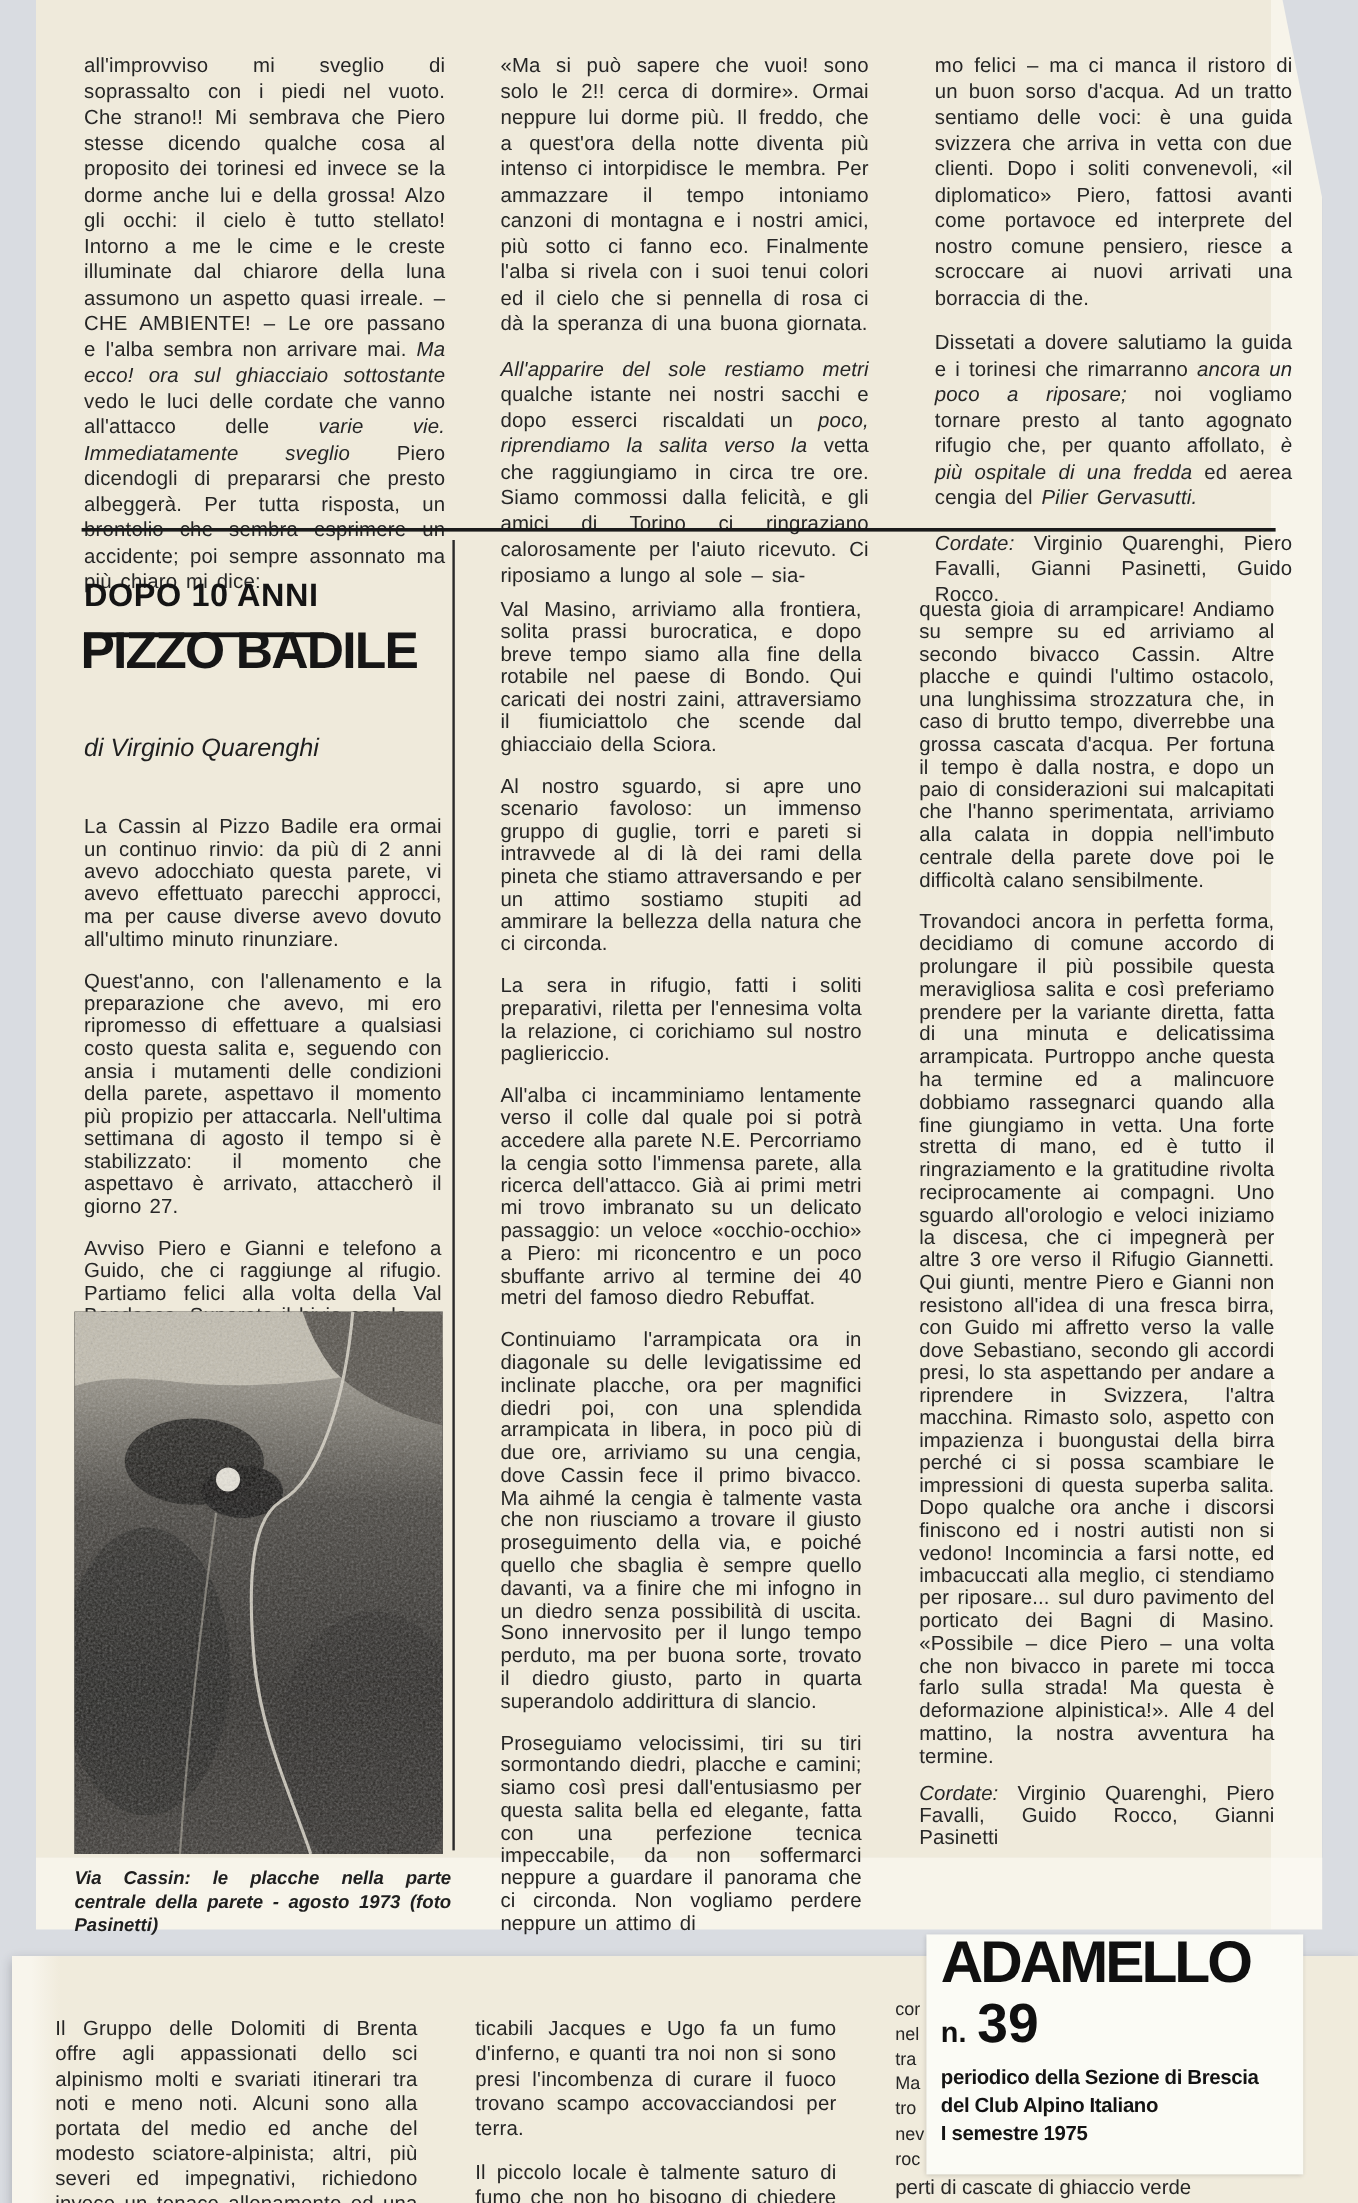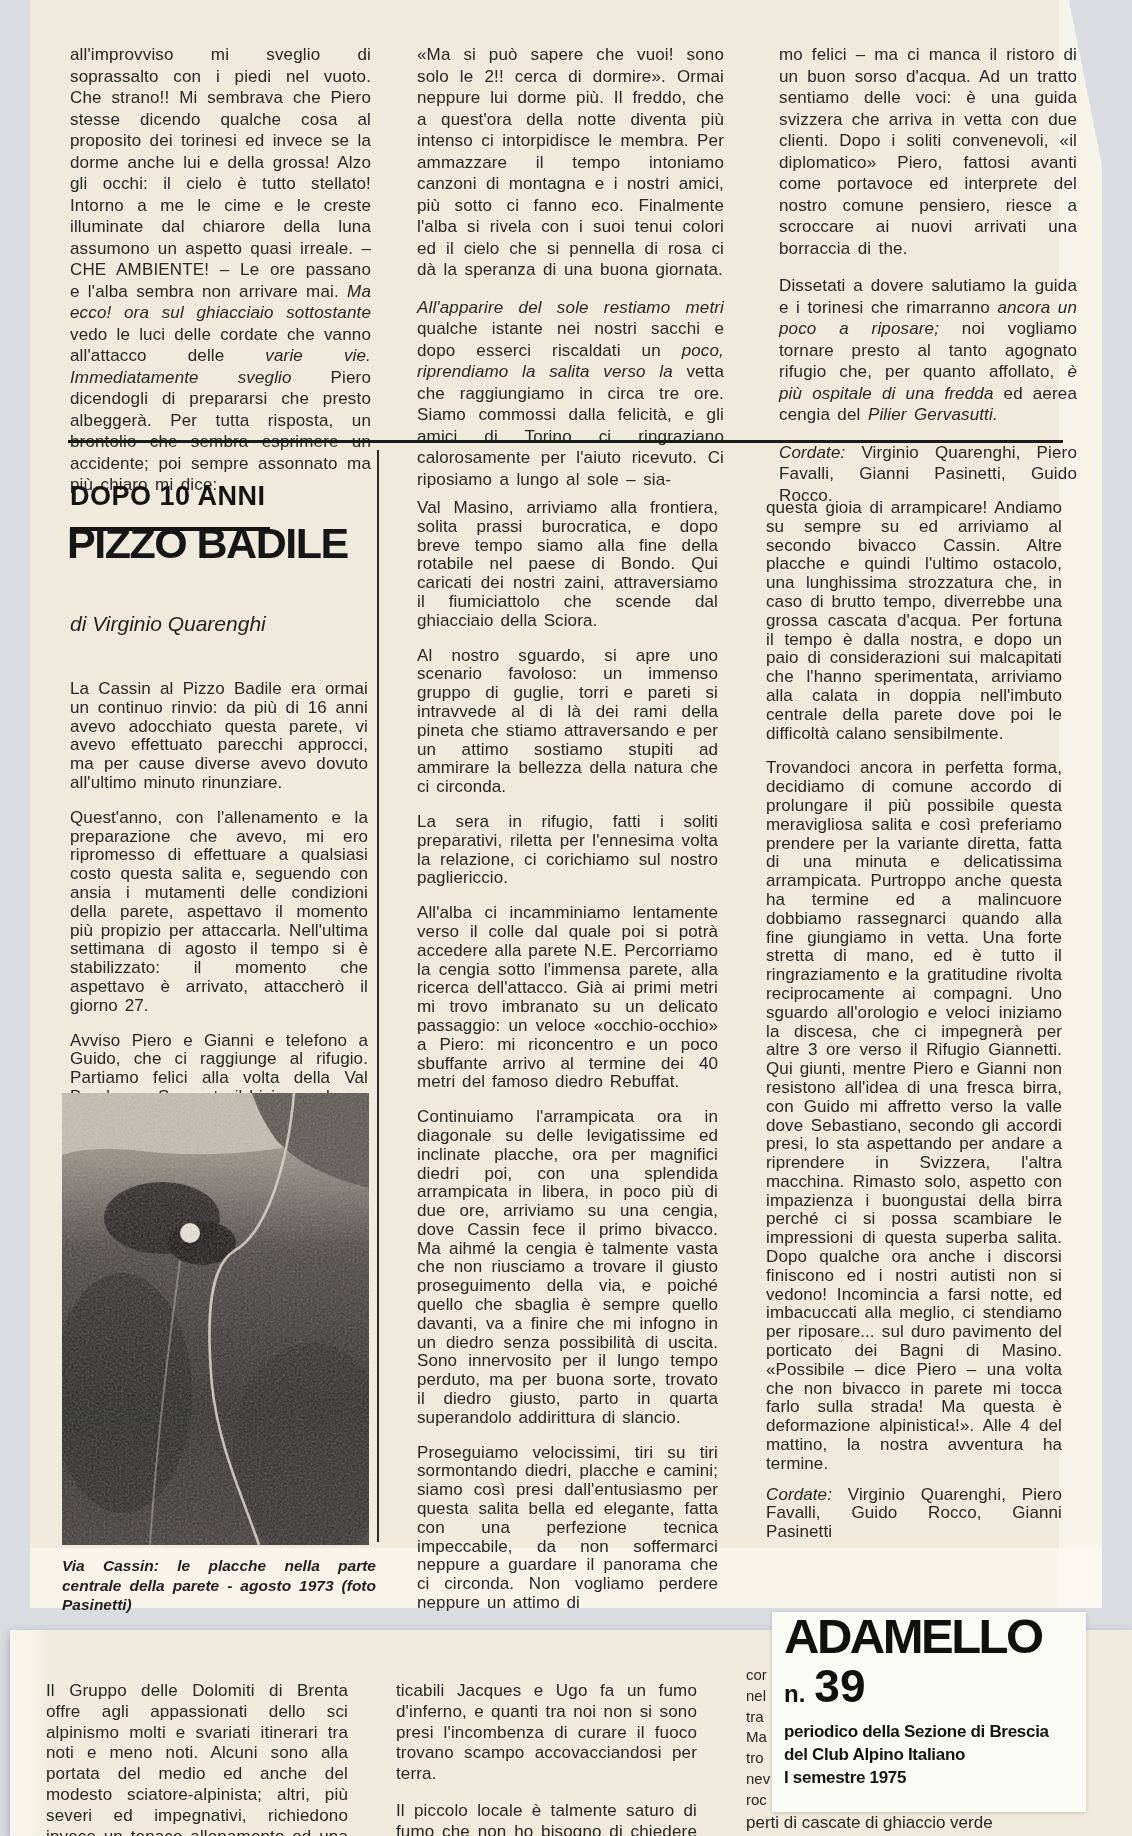--- a/index.html
+++ b/index.html
@@ -83,21 +83,21 @@
     </section>
 
   <div class="hrule"></div>
   <div class="vrule"></div>
 
   <div class="kicker">DOPO 10 ANNI</div>
   <h1 class="title"><span>PIZZO BADILE</span><br></h1>
   <div class="byline">di Virginio Quarenghi</div>
 
   <section class="col feattype feat-c1">
-      <p class="para"><span>La Cassin al Pizzo Badile era ormai un continuo rinvio: da più di 16 anni avevo adocchiato questa parete, vi avevo effettuato parecchi approcci, ma per cause diverse avevo dovuto all'ultimo minuto rinunziare.</span></p>
+      <p class="para"><span>La Cassin al Pizzo Badile era ormai un continuo rinvio: da più di 2 anni avevo adocchiato questa parete, vi avevo effettuato parecchi approcci, ma per cause diverse avevo dovuto all'ultimo minuto rinunziare.</span></p>
       <p class="para"><span>Quest'anno, con l'allenamento e la preparazione che avevo, mi ero ripromesso di effettuare a qualsiasi costo questa salita e, seguendo con ansia i mutamenti delle condizioni della parete, aspettavo il momento più propizio per attaccarla. Nell'ultima settimana di agosto il tempo si è stabilizzato: il momento che aspettavo è arrivato, attaccherò il giorno 27.</span></p>
       <p class="para"><span>Avviso Piero e Gianni e telefono a Guido, che ci raggiunge al rifugio. Partiamo felici alla volta della Val Bondasca. Superato il bivio con la</span></p>
     </section>
   <section class="col feattype feat-c2">
       <p class="para"><span>Val Masino, arriviamo alla frontiera, solita prassi burocratica, e dopo breve tempo siamo alla fine della rotabile nel paese di Bondo. Qui caricati dei nostri zaini, attraversiamo il fiumiciattolo che scende dal ghiacciaio della Sciora.</span></p>
       <p class="para"><span>Al nostro sguardo, si apre uno scenario favoloso: un immenso gruppo di guglie, torri e pareti si intravvede al di là dei rami della pineta che stiamo attraversando e per un attimo sostiamo stupiti ad ammirare la bellezza della natura che ci circonda.</span></p>
       <p class="para"><span>La sera in rifugio, fatti i soliti preparativi, riletta per l'ennesima volta la relazione, ci corichiamo sul nostro pagliericcio.</span></p>
       <p class="para"><span>All'alba ci incamminiamo lentamente verso il colle dal quale poi si potrà accedere alla parete N.E. Percorriamo la cengia sotto l'immensa parete, alla ricerca dell'attacco. Già ai primi metri mi trovo imbranato su un delicato passaggio: un veloce «occhio-occhio» a Piero: mi riconcentro e un poco sbuffante arrivo al termine dei 40 metri del famoso diedro Rebuffat.</span></p>
       <p class="para"><span>Continuiamo l'arrampicata ora in diagonale su delle levigatissime ed inclinate placche, ora per magnifici diedri poi, con una splendida arrampicata in libera, in poco più di due ore, arriviamo su una cengia, dove Cassin fece il primo bivacco. Ma aihmé la cengia è talmente vasta che non riusciamo a trovare il giusto proseguimento della via, e poiché quello che sbaglia è sempre quello davanti, va a finire che mi infogno in un diedro senza possibilità di uscita. Sono innervosito per il lungo tempo perduto, ma per buona sorte, trovato il diedro giusto, parto in quarta superandolo addirittura di slancio.</span></p>
       <p class="para"><span>Proseguiamo velocissimi, tiri su tiri sormontando diedri, placche e camini; siamo così presi dall'entusiasmo per questa salita bella ed elegante, fatta con una perfezione tecnica impeccabile, da non soffermarci neppure a guardare il panorama che ci circonda. Non vogliamo perdere neppure un attimo di</span></p>

